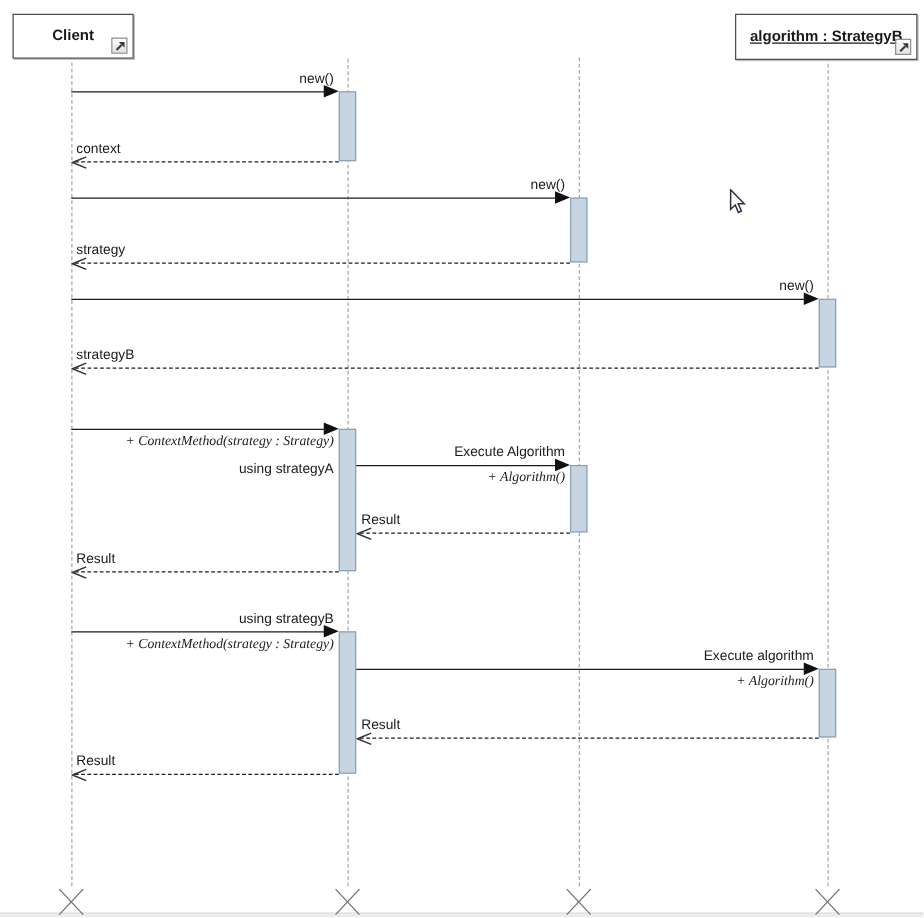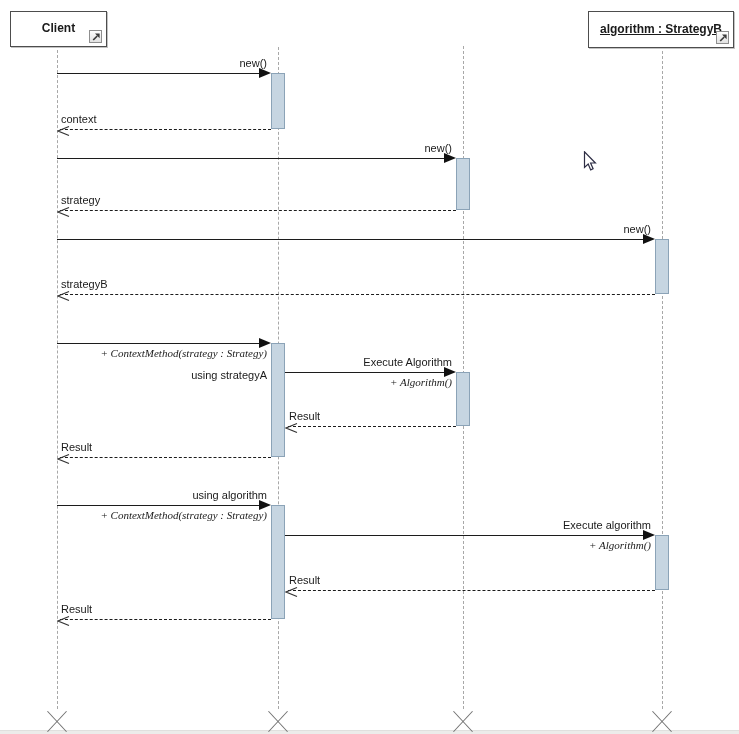--- a/index.html
+++ b/index.html
@@ -90,21 +90,21 @@
         <polyline points="12,1.5 1,6 12,10.5" fill="none" stroke="#333" stroke-width="1.2"></polyline>
       </svg></div>
     <div class="msg-label" style="left: 289px; top: 410px;">Result</div>
     <div class="msg-line dashed" style="left: 60px; top: 457px; width: 211px;"></div>
     <div class="head-open" style="left: 57px; top: 451px;"><svg width="13" height="12">
         <polyline points="12,1.5 1,6 12,10.5" fill="none" stroke="#333" stroke-width="1.2"></polyline>
       </svg></div>
     <div class="msg-label" style="left: 61px; top: 441px;">Result</div>
     <div class="msg-line solid" style="left: 57px; top: 505px; width: 204px;"></div>
     <div class="head-solid" style="left: 259px; top: 500px;"></div>
-    <div class="msg-label" style="right: 472px; top: 489px;">using algorithm</div>
+    <div class="msg-label" style="right: 472px; top: 489px;">using strategyB</div>
     <div class="msg-sub" style="right: 472px; top: 509px;">+ ContextMethod(strategy : Strategy)</div>
     <div class="msg-line solid" style="left: 285px; top: 535px; width: 360px;"></div>
     <div class="head-solid" style="left: 643px; top: 530px;"></div>
     <div class="msg-label" style="right: 88px; top: 519px;">Execute algorithm</div>
     <div class="msg-sub" style="right: 88px; top: 539px;">+ Algorithm()</div>
     <div class="msg-line dashed" style="left: 288px; top: 590px; width: 367px;"></div>
     <div class="head-open" style="left: 285px; top: 584px;"><svg width="13" height="12">
         <polyline points="12,1.5 1,6 12,10.5" fill="none" stroke="#333" stroke-width="1.2"></polyline>
       </svg></div>
     <div class="msg-label" style="left: 289px; top: 574px;">Result</div>

